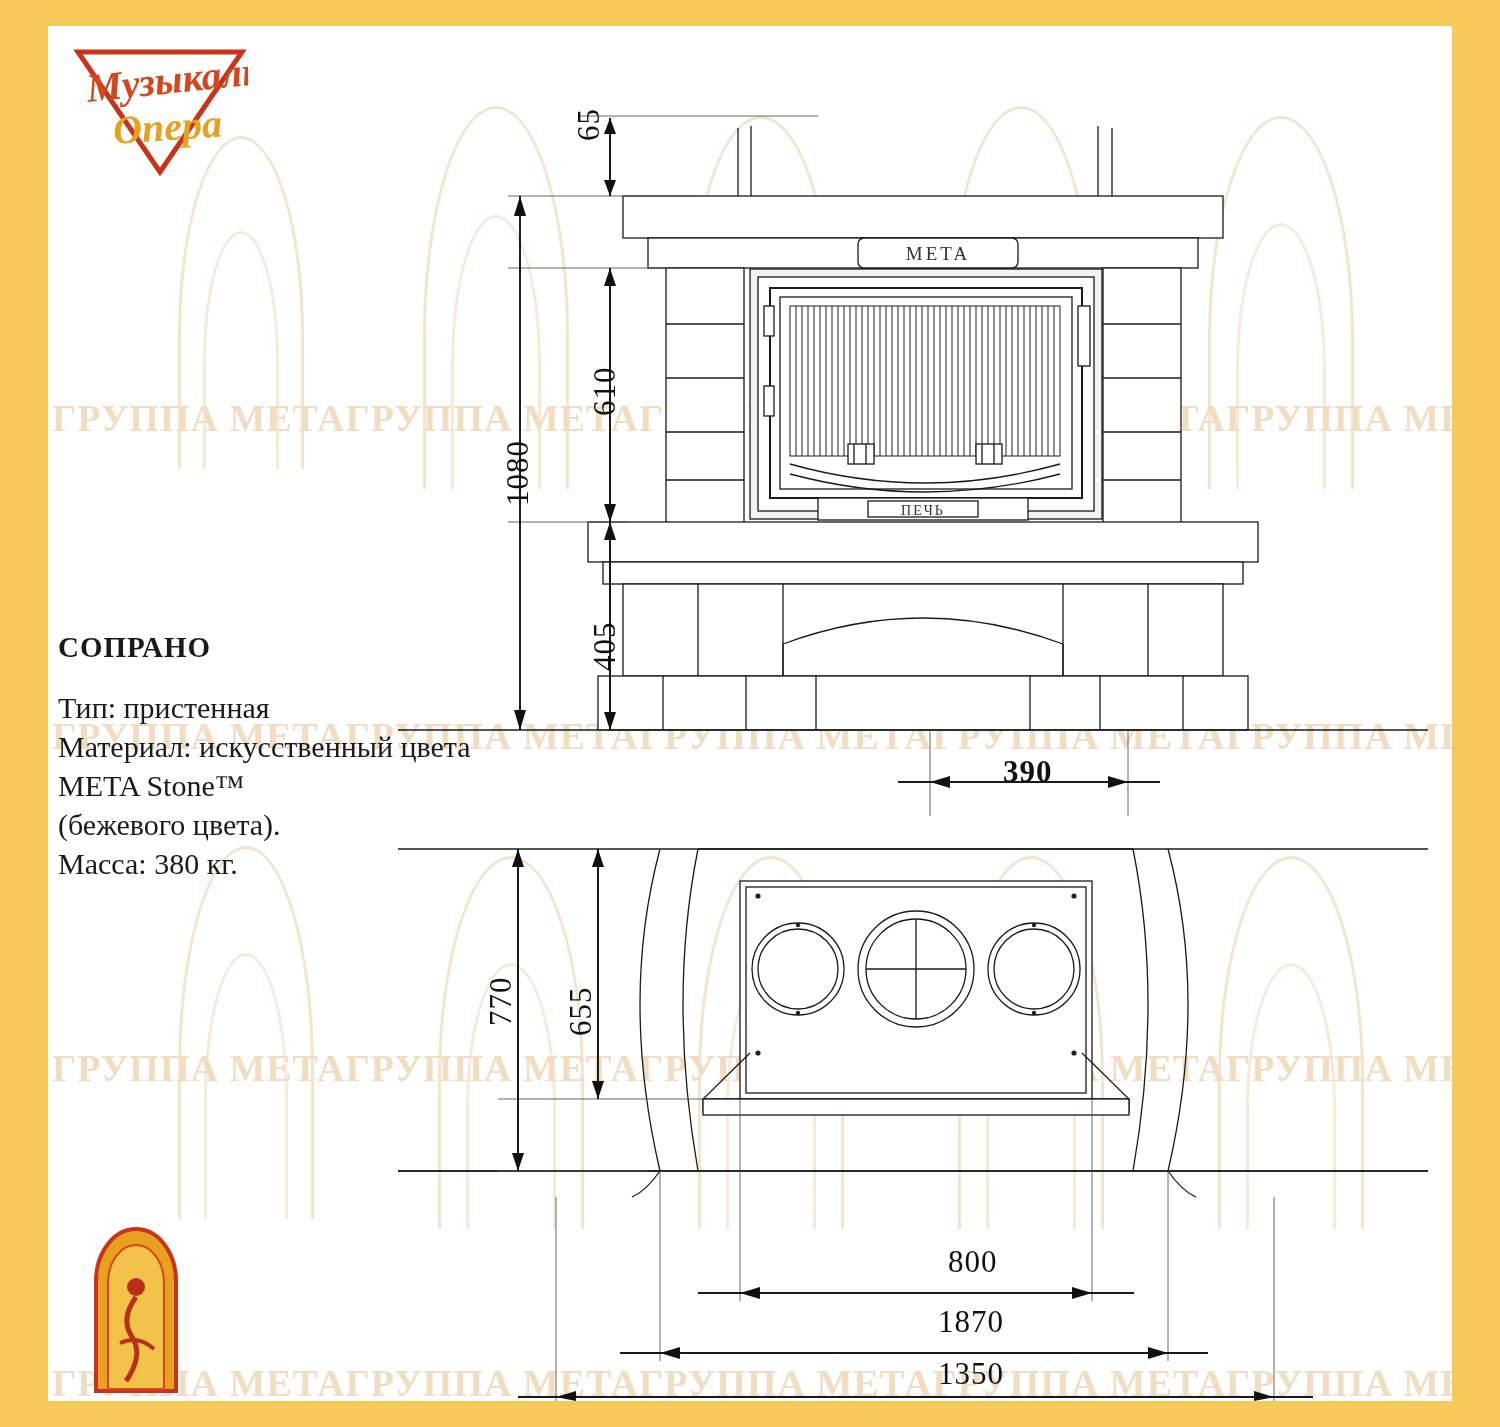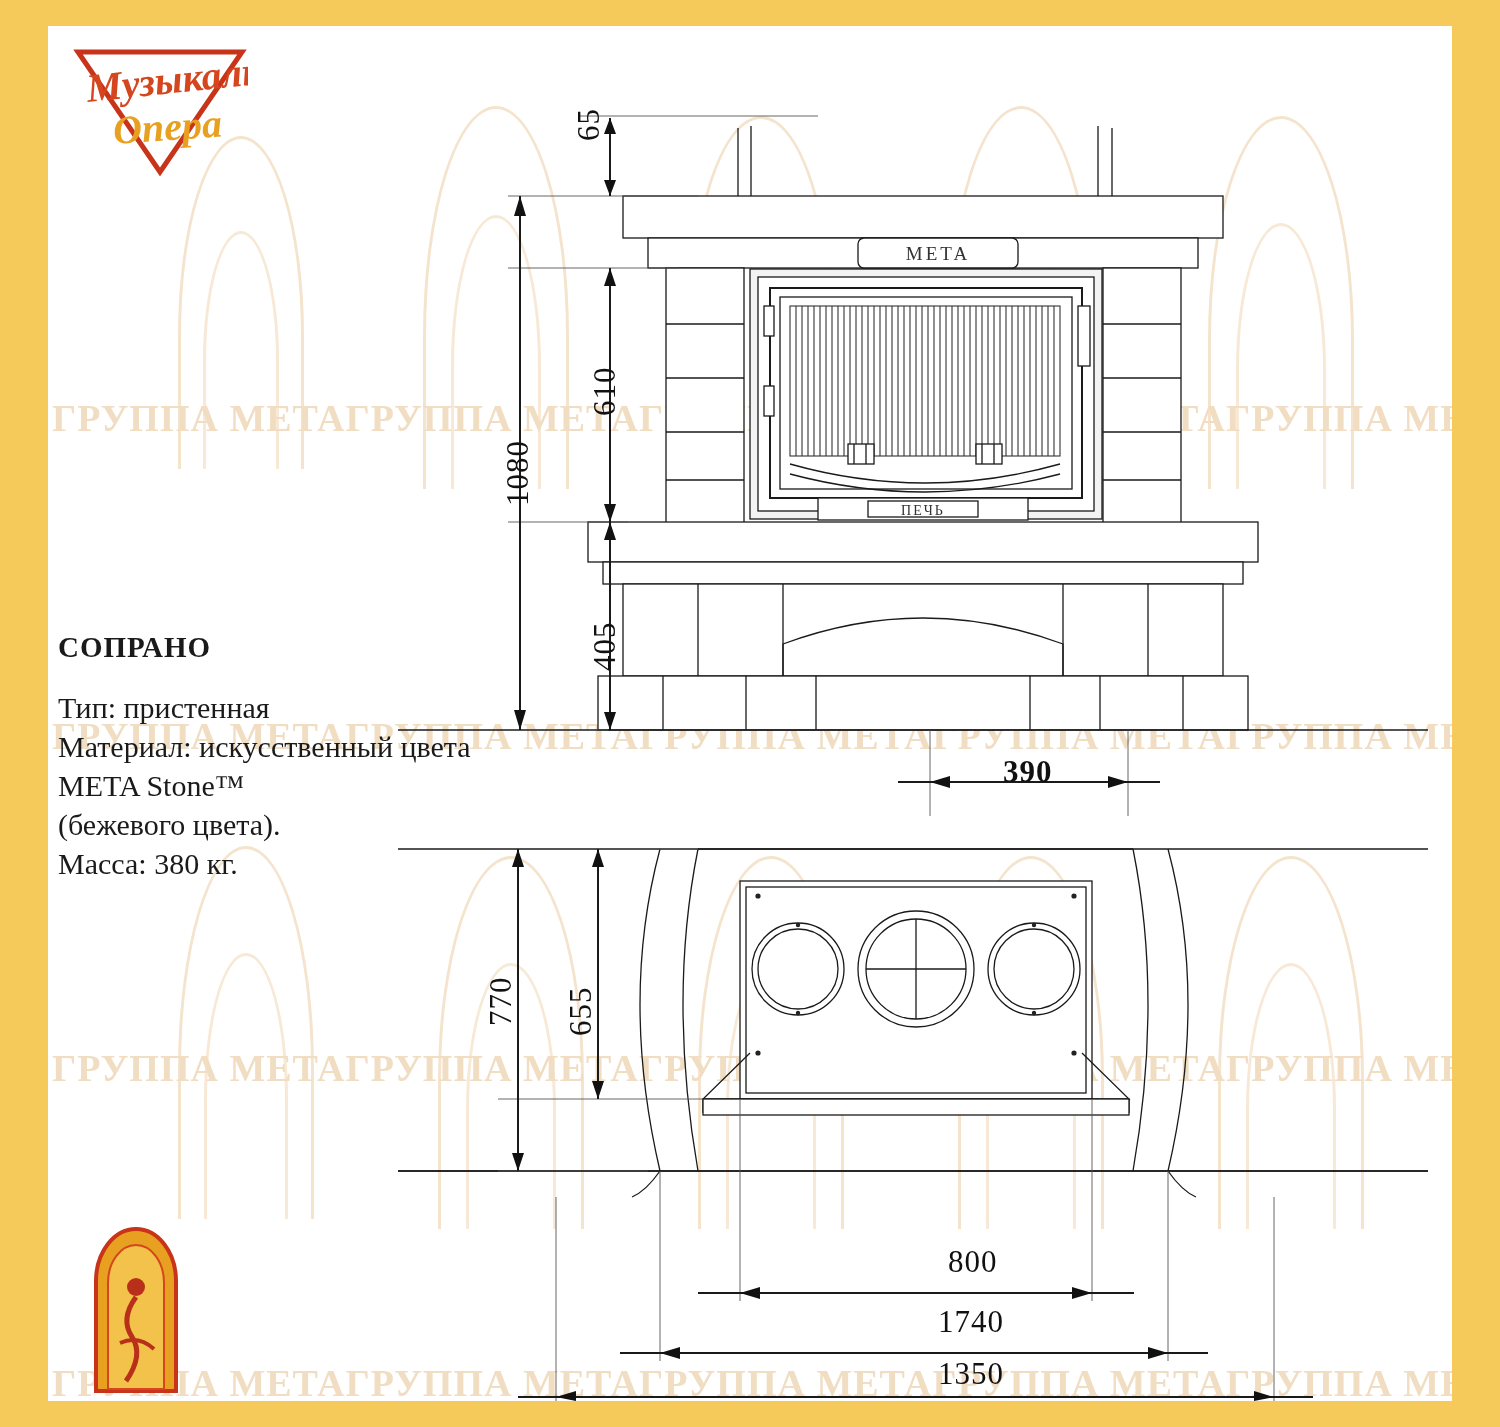--- a/index.html
+++ b/index.html
@@ -368,16 +368,16 @@
       <line class="lnt" x1="876" y1="396" x2="876" y2="600"></line>
       <line class="ln2" x1="120" y1="596" x2="915" y2="596"></line>
       <polygon points="158,596 178,590 178,600" fill="#111"></polygon>
       <polygon points="876,596 856,590 856,600" fill="#111"></polygon>
     </svg>
   </div>
 
   <div class="dim-label vert" style="left:515px; top:1010px;">655</div>
   <div class="dim-label vert" style="left:435px; top:1000px;">770</div>
   <div class="dim-label" style="left:900px; top:1218px;">800</div>
-  <div class="dim-label" style="left:890px; top:1278px;">1740</div>
+  <div class="dim-label" style="left:890px; top:1278px;">1870</div>
   <div class="dim-label" style="left:890px; top:1330px;">1350</div>
 
 </div>
 
 </body></html>

